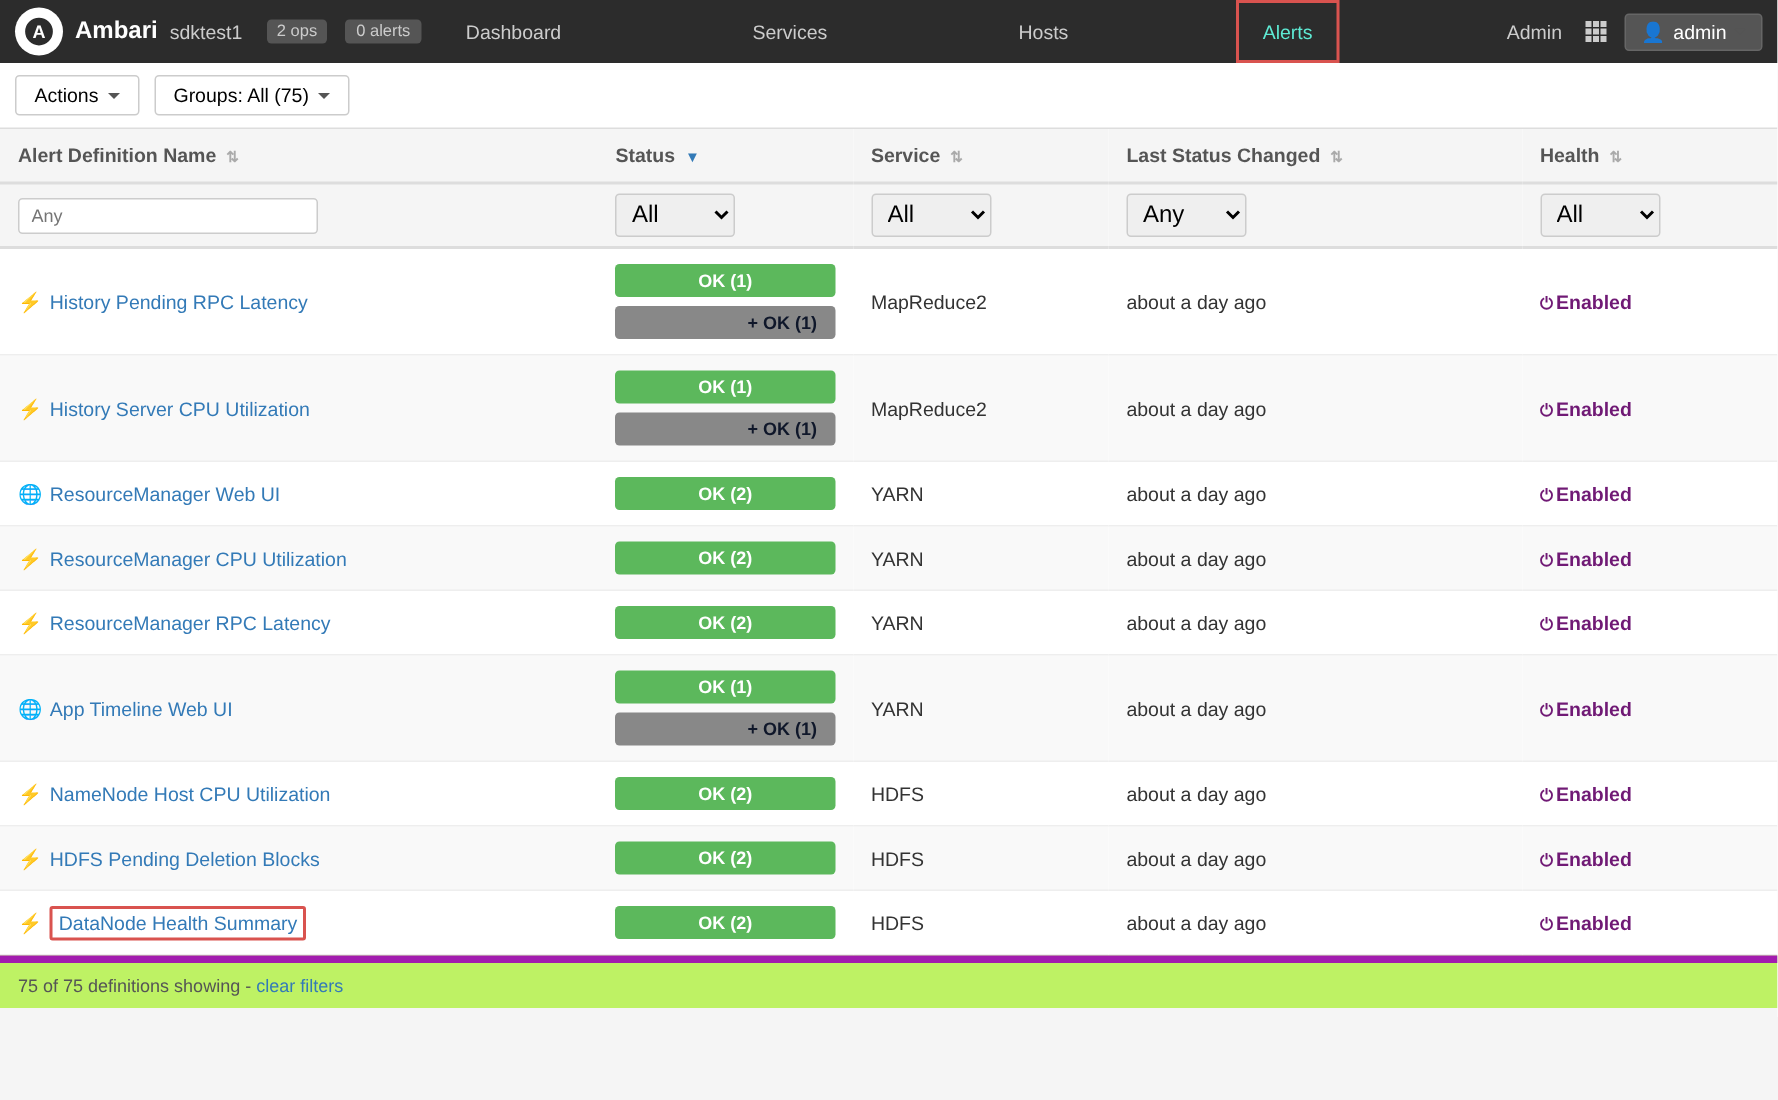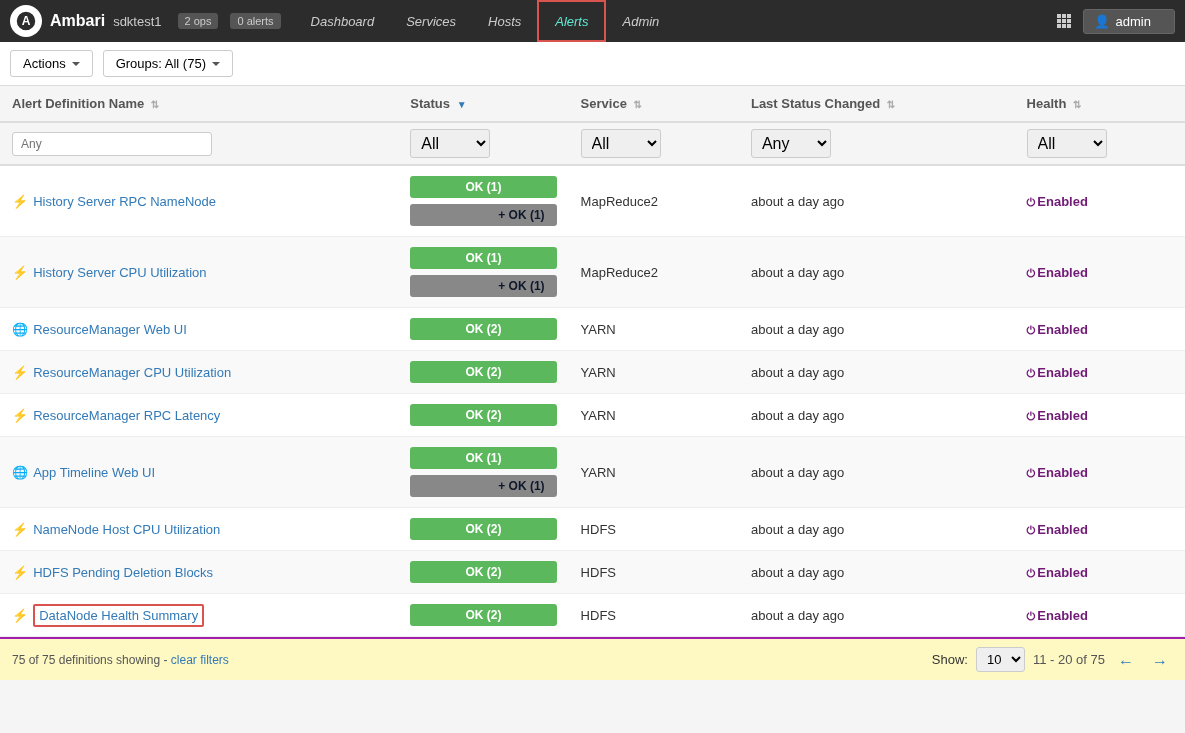--- a/index.html
+++ b/index.html
@@ -46,23 +46,22 @@
       background: #555;
       color: #ccc;
       border-radius: 3px;
       padding: 2px 7px;
       font-size: 11px;
       margin-right: 4px;
     }
     .navbar-center {
       flex: 1;
       display: flex;
-      justify-content: flex-start;
+      justify-content: space-between;
       gap: 0;
-      font-style: italic;
     }
     .nav-link {
       color: #ccc;
       text-decoration: none;
       padding: 0 16px;
       height: 42px;
       display: flex;
       align-items: center;
       font-size: 13px;
       cursor: pointer;
@@ -218,22 +217,22 @@
       margin-top: 3px;
     }
     .state-enabled {
       color: #701a75;
       font-weight: bold;
     }
     .power-icon { font-size: 11px; margin-right: 2px; }
 
     
     .table-footer {
-      background: #fef9c3;
-      border-top: 2px solid #a21caf;
+      background: #bef264;
+      border-top: 5px solid #a21caf;
       padding: 8px 12px;
       display: flex;
       align-items: center;
       justify-content: space-between;
     }
     .footer-left { font-size: 12px; color: #555; }
     .footer-left a { color: #337ab7; text-decoration: none; cursor: pointer; }
     .footer-right {
       display: flex;
       align-items: center;
@@ -359,21 +358,21 @@
         </td>
         <td>
           <select class="filter-select">
             <option>All</option>
           </select>
         </td>
       </tr>
     </thead>
     <tbody id="table-body">
     <tr>
-          <td><span class="icon-lightning">⚡</span><a class="alert-name-link">History Server RPC NameNode</a></td>
+          <td><span class="icon-lightning">⚡</span><a class="alert-name-link">History Pending RPC Latency</a></td>
           <td>
             <div class="multi-status">
               <span class="btn-ok-green">OK (1)</span>
               <span class="btn-ok-gray">+ OK (1)</span>
             </div>
           </td>
           <td>MapReduce2</td>
           <td>about a day ago</td>
           <td><span class="state-enabled"><span class="power-icon">⏻</span>Enabled</span></td>
         </tr>
@@ -470,22 +469,13 @@
       </tbody>
   </table>
 </div>
 
 <div class="table-footer">
   <div class="footer-left">
     <span>75 of 75 definitions showing</span>
     <span> - </span>
     <a>clear filters</a>
   </div>
-  <div class="footer-right">
-    <span>Show:</span>
-    <select class="pagination-select">
-      <option>10</option>
-    </select>
-    <span class="page-info">11 - 20 of 75</span>
-    <button class="nav-arrow">←</button>
-    <button class="nav-arrow">→</button>
-  </div>
 </div>
 
 </body></html>

